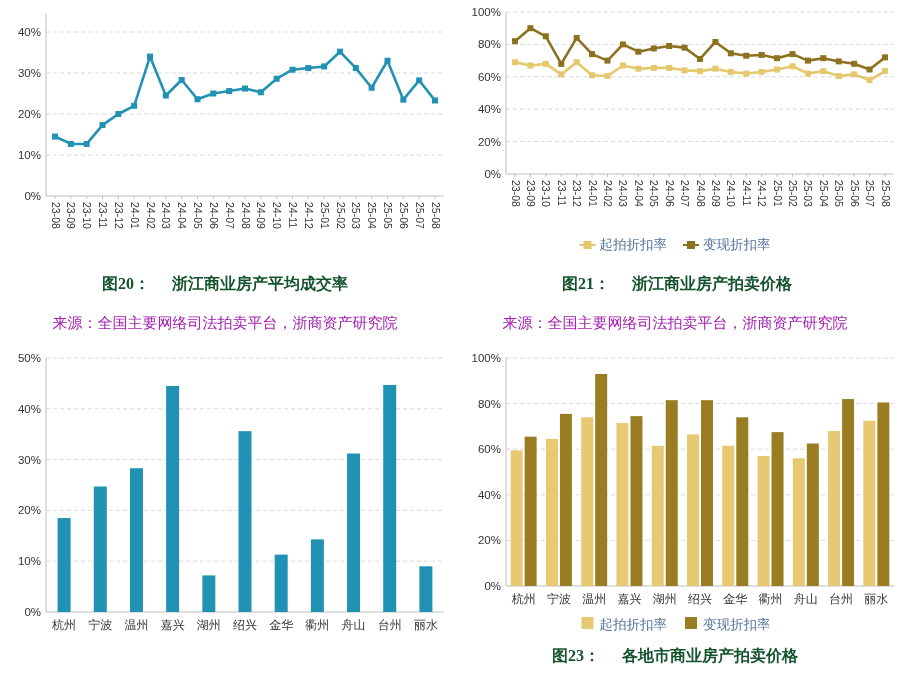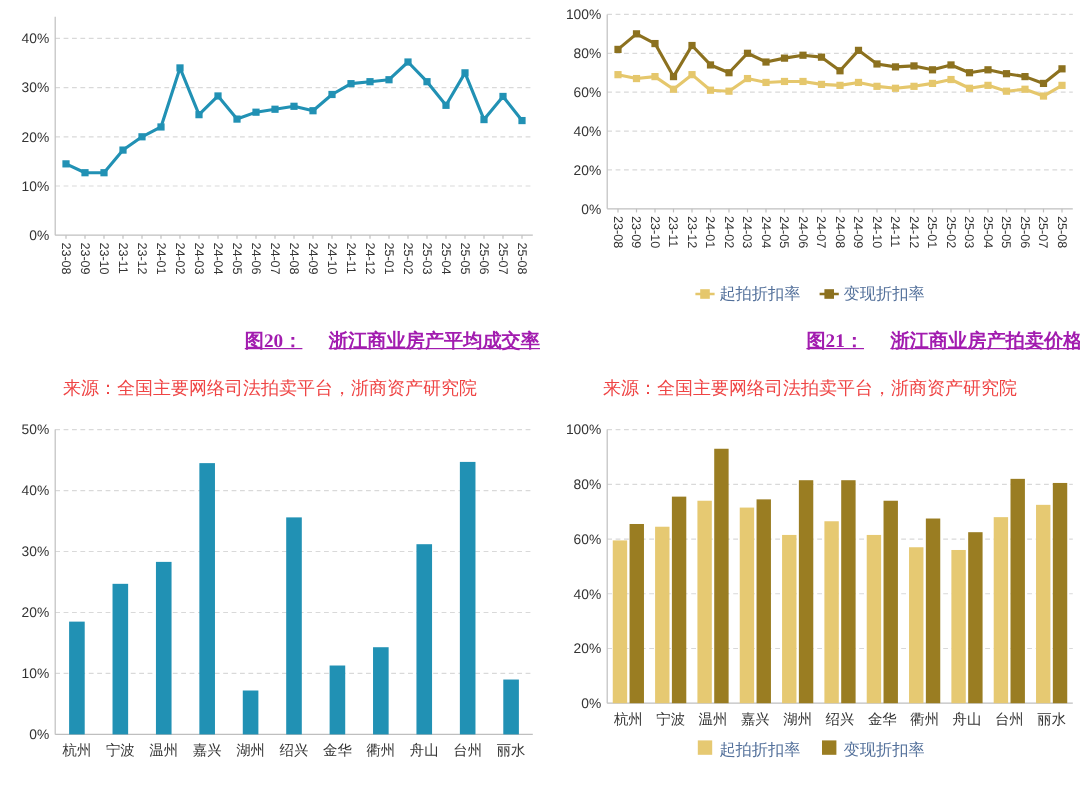--- a/index.html
+++ b/index.html
@@ -1,23 +1,23 @@
 <!DOCTYPE html>
 <html><head>
 <meta charset="utf-8">
 <style>
   html,body{margin:0;padding:0;background:#fff;}
   .page{position:relative;width:900px;height:677px;background:#ffffff;overflow:hidden;
         font-family:"Liberation Serif",serif;}
   .chart-svg{position:absolute;display:block;}
-  .fig-caption{position:absolute;width:450px;text-align:right;
-               font:bold 16px "Liberation Serif",serif;color:#a21caf;text-decoration:underline;}
+  .fig-caption{position:absolute;width:450px;text-align:center;
+               font:bold 16px "Liberation Serif",serif;color:#14532d;}
   .fig-caption .cap-prefix{margin-right:22px;}
   .fig-source{position:absolute;width:450px;text-align:center;
-              font:15px "Liberation Serif",serif;color:#ef4444;}
+              font:15px "Liberation Serif",serif;color:#a21caf;}
   .ytick{font:11.5px "Liberation Sans",sans-serif;fill:#333;}
   .xtick-rot{font:10.5px "Liberation Sans",sans-serif;fill:#333;}
   .xtick-cat{font:12px "Liberation Serif",serif;fill:#333;}
   .legend-label{font:13.5px "Liberation Serif",serif;fill:#54719B;}
 </style>
 </head>
 <body>
 
 <div class="page">
 
@@ -329,14 +329,17 @@
       <rect x="392.0909090909091" y="53.04000000000002" width="12" height="186.95999999999998" fill="#9A7D22"></rect>
       <text x="426.3636363636364" y="257" text-anchor="middle" class="xtick-cat">丽水</text>
       <rect x="413.3636363636364" y="74.70000000000002" width="12" height="165.29999999999998" fill="#E6C972"></rect>
       <rect x="427.3636363636364" y="56.45999999999998" width="12" height="183.54000000000002" fill="#9A7D22"></rect>
       <rect x="131.5" y="271" width="12" height="12" fill="#E6C972"></rect>
       <text x="149.5" y="283" class="legend-label">起拍折扣率</text>
       <rect x="235" y="271" width="12" height="12" fill="#9A7D22"></rect>
       <text x="253" y="283" class="legend-label">变现折扣率</text>
     </svg>
 
+  <div class="fig-caption" style="left:450px;top:646px;">
+    <span class="cap-prefix">图23：</span><span>各地市商业房产拍卖价格</span>
+  </div>
 
 </div>
 
 </body></html>

